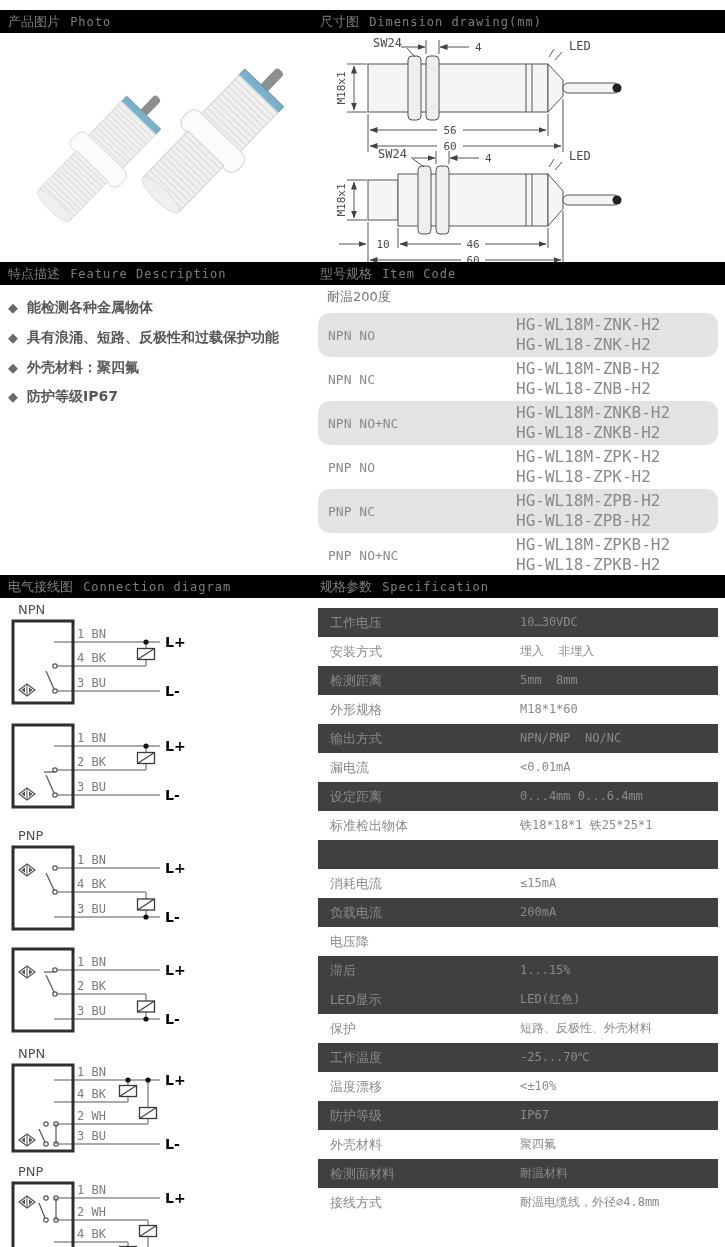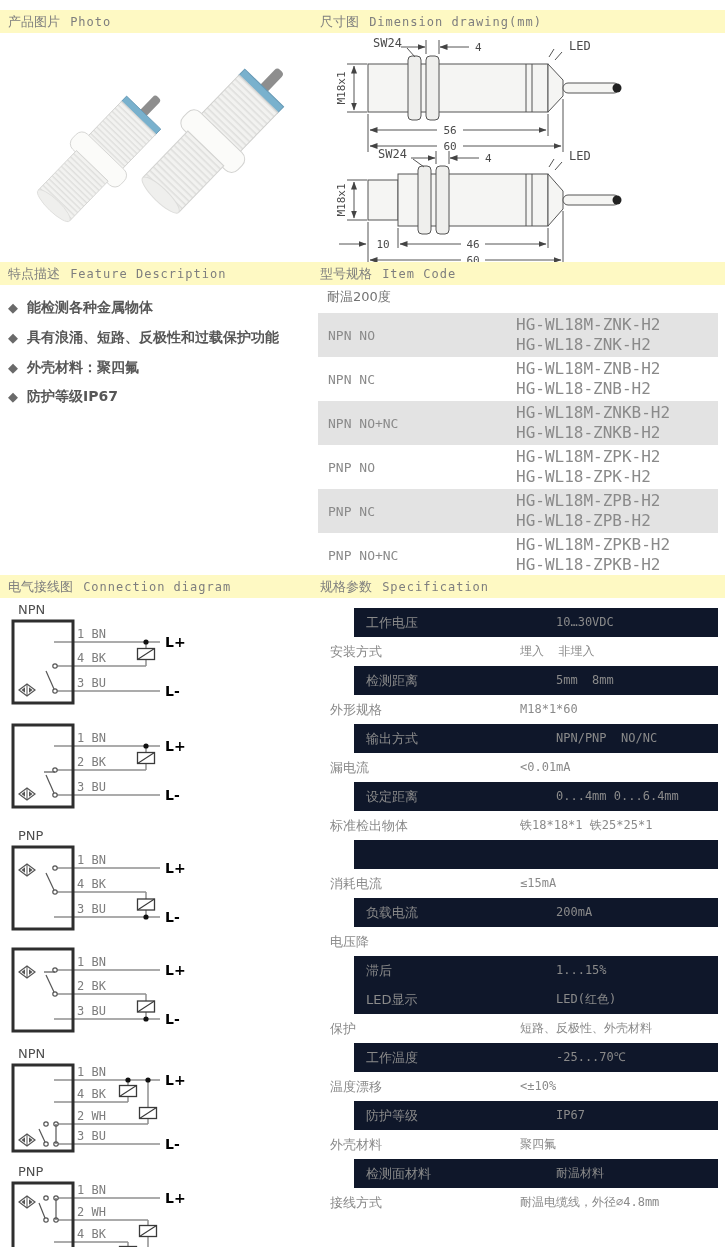--- a/index.html
+++ b/index.html
@@ -1,19 +1,19 @@
 <!DOCTYPE html>
 <html><head>
 <meta charset="utf-8">
 <style>
   html,body{margin:0;padding:0;background:#fff;}
   .page{position:relative;width:725px;height:1247px;background:#fff;overflow:hidden;
         font-family:"DejaVu Sans",sans-serif;}
   
-  .secbar{position:absolute;left:0;width:725px;height:23px;background:#fef9c3;
+  .secbar{position:absolute;left:0;width:725px;height:23px;background:#000000;
           color:#7e7e7e;font-size:13px;line-height:23px;}
   .secbar .grp{position:absolute;top:0;white-space:nowrap;}
   .secbar .zh{margin-right:6px;}
   .secbar .en{font-family:"DejaVu Sans Mono",monospace;font-size:12px;letter-spacing:1px;}
   .grp.left{left:8px;} .grp.right{left:320px;}
 
   
   .photo-wrap{position:absolute;left:8px;top:46px;width:300px;height:200px;}
 
   
@@ -28,36 +28,36 @@
   
   .features{position:absolute;left:8px;top:296px;width:295px;color:#575757;
             font-size:14px;font-weight:bold;line-height:1.6;}
   .feat{margin-bottom:7px;}
   .feat .bullet{color:#6a6a6a;margin-right:9px;font-size:13px;}
 
   
   .itemcode-note{position:absolute;left:327px;top:288px;font-size:13px;color:#737373;}
   .item-table{position:absolute;left:318px;top:313px;width:400px;}
   .item-row{display:flex;align-items:center;min-height:43px;}
-  .item-row.alt{background:#e3e3e3;}
+  .item-row.alt{background:#e3e3e3;border-radius:12px;}
   .item-type{width:188px;padding-left:10px;font-family:"DejaVu Sans Mono",monospace;
              font-size:13px;color:#8a8a8a;}
   .item-codes{font-family:"DejaVu Sans Mono",monospace;font-size:16px;color:#8a8a8a;
               line-height:20px;padding:2px 0;}
 
   
   .diagrams{position:absolute;left:10px;top:602px;width:300px;}
   .cd-title{height:16px;font-size:13px;color:#4f4f4f;margin-left:8px;line-height:15px;}
   .cdsvg .wl{font-family:"DejaVu Sans Mono",monospace;font-size:12px;fill:#7d7d7d;}
   .cdsvg .pm{font-family:"DejaVu Sans",sans-serif;font-size:14px;font-weight:bold;fill:#000;}
 
   
   .spec-table{position:absolute;left:318px;top:608px;width:400px;}
   .spec-row{display:flex;height:29px;line-height:29px;font-size:13px;color:#8a8a8a;}
-  .spec-row.alt{background:#0f172a;margin-left:36px;}
+  .spec-row.alt{background:#404040;}
   .spec-label{width:190px;padding-left:12px;white-space:pre;}
   .spec-value{flex:1;font-family:"DejaVu Sans Mono",monospace;font-size:12px;white-space:pre;}
 </style>
 </head>
 <body>
 
 <div class="page">
 
   <div class="secbar" style="top:10px;">
     <span class="grp left">

